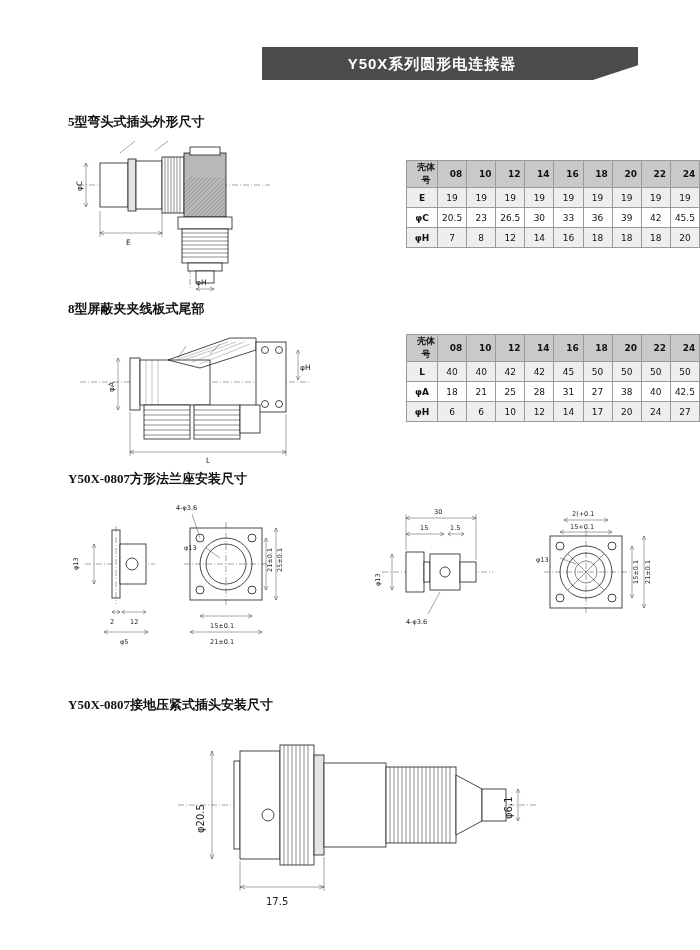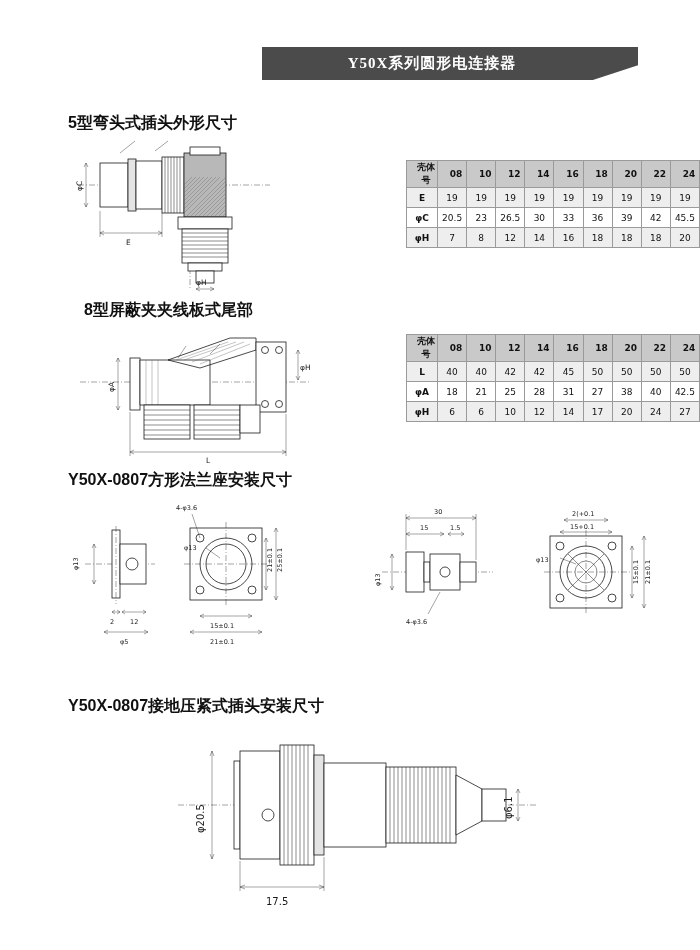--- a/index.html
+++ b/index.html
@@ -43,34 +43,34 @@
     left: 0;
     top: 0;
     width: 340px;
     height: 33px;
     line-height: 33px;
     text-align: center;
     color: #ffffff;
     font-size: 15px;
     letter-spacing: 1px;
     font-weight: bold;
-    font-family: Liberation Serif, serif;
+    font-family: Liberation Sans, sans-serif;
   }
 
   
   .caption {
     position: absolute;
-    font-size: 16px;
+    font-size: 13px;
     font-weight: bold;
     color: #111;
     white-space: nowrap;
-    font-family: Liberation Sans, sans-serif;
+    font-family: Liberation Serif, serif;
   }
   .cap1 { left: 68px; top: 113px; }
-  .cap2 { left: 84px; top: 300px; }
+  .cap2 { left: 68px; top: 300px; }
   .cap3 { left: 68px; top: 470px; text-align: center; }
   .cap4 { left: 375px; top: 470px; }
   .cap5 { left: 68px; top: 696px; }
 
   
   table.spec {
     position: absolute;
     border-collapse: collapse;
     font-size: 9px;
     font-family: "DejaVu Sans", sans-serif;

